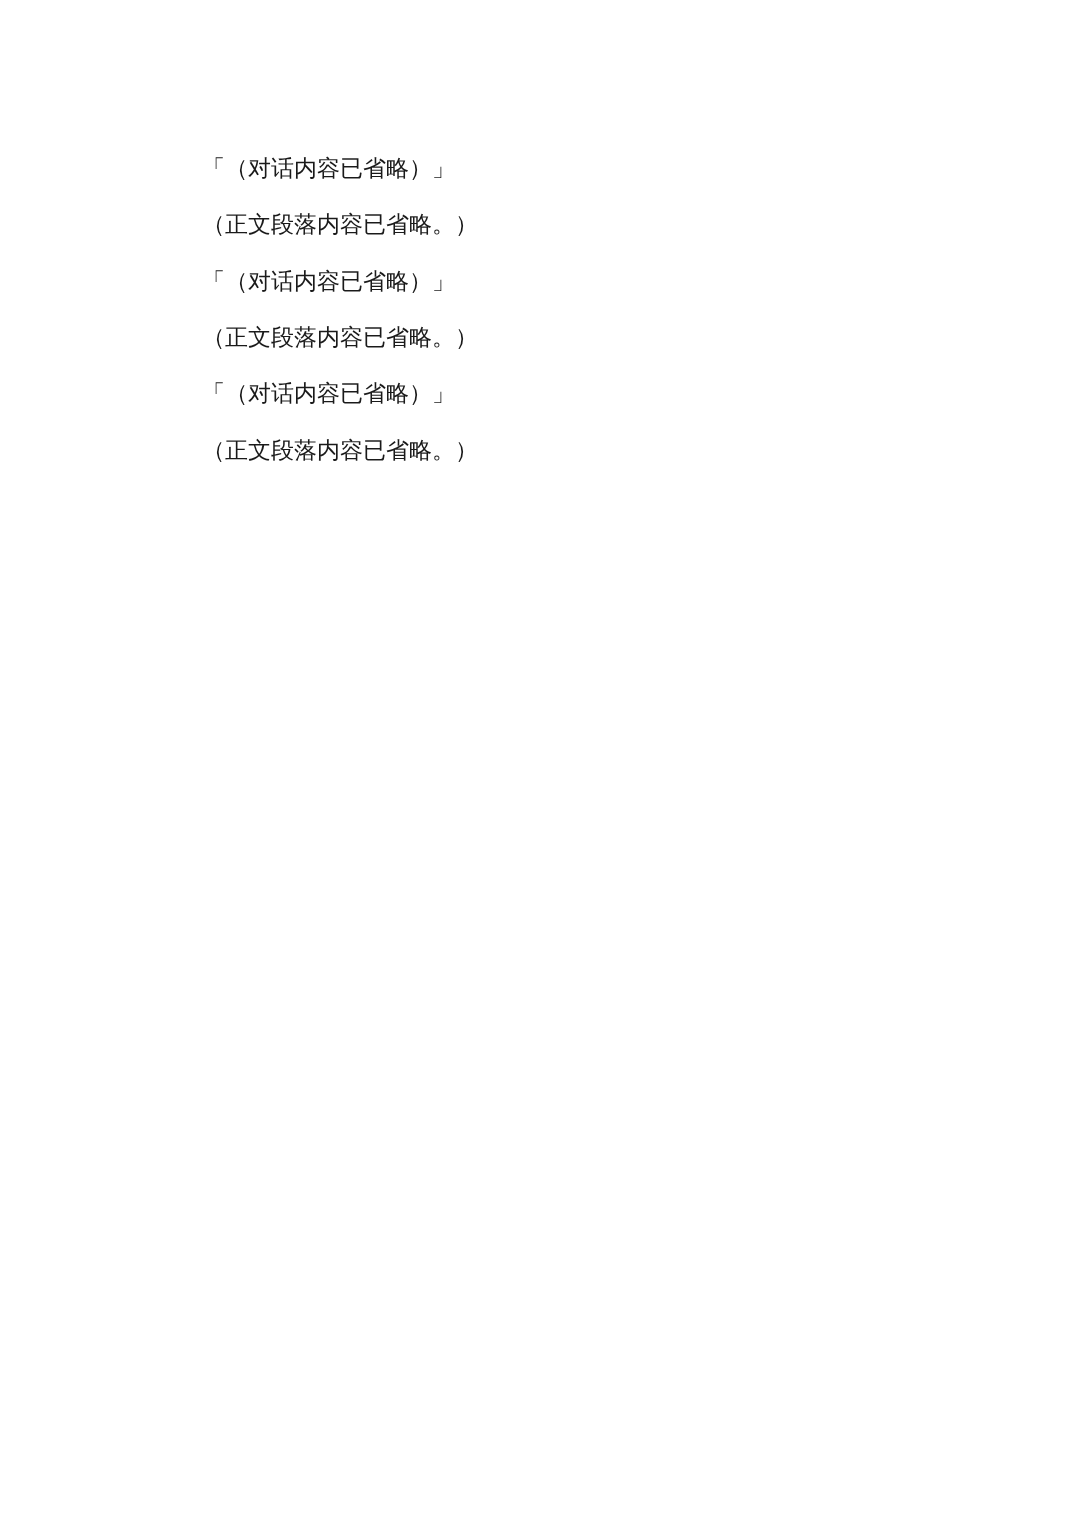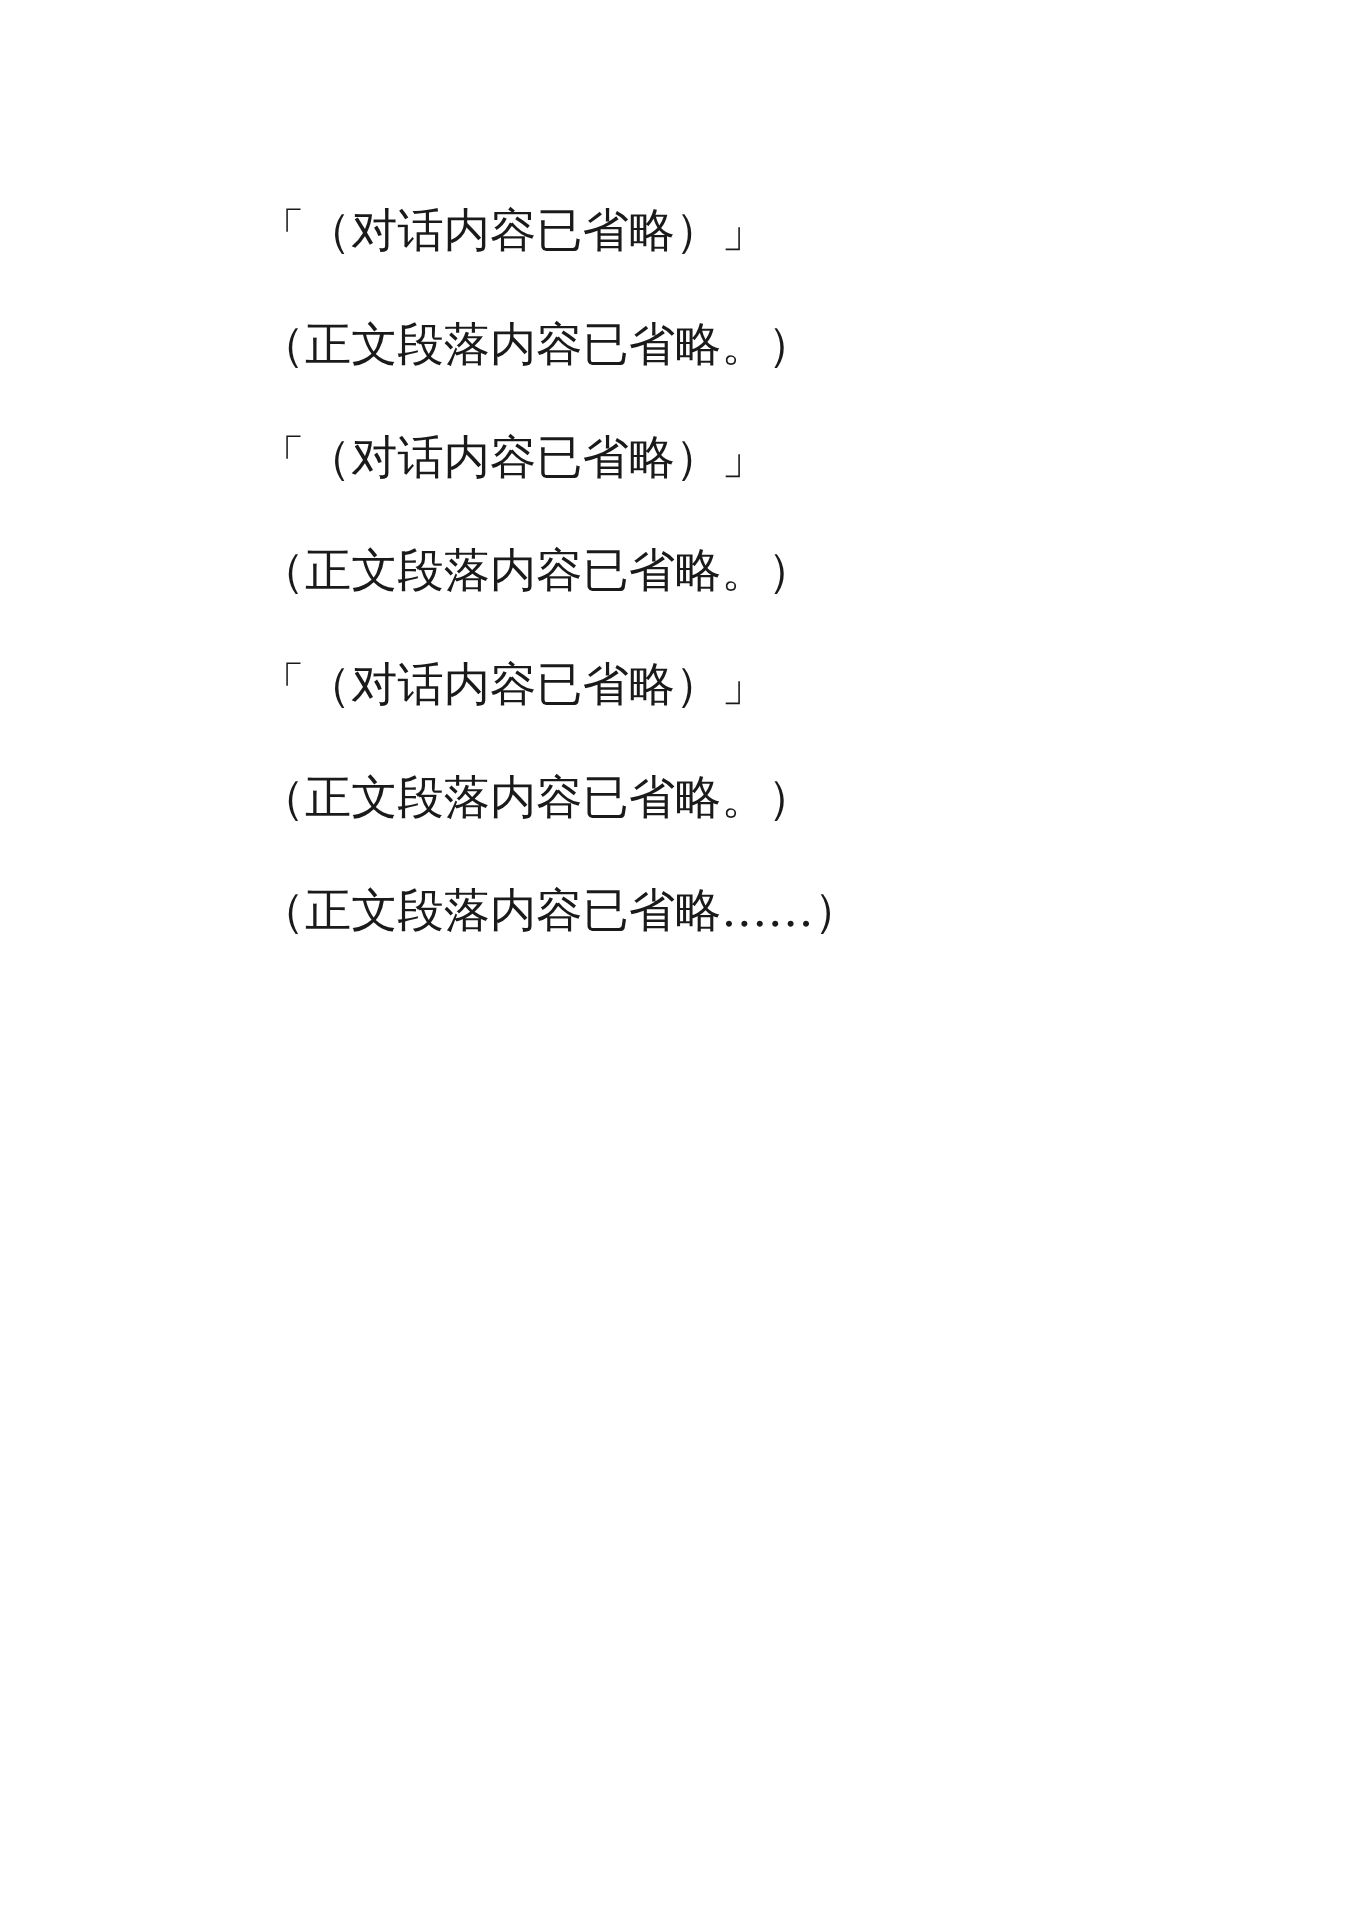--- a/index.html
+++ b/index.html
@@ -1,27 +1,26 @@
 <!DOCTYPE html>
 <html><head>
 <meta charset="utf-8">
 <style>
   html,body{margin:0;padding:0;background:#ffffff;}
   .page{width:1080px;height:1527px;background:#ffffff;position:relative;
         font-family:"DejaVu Serif","Liberation Serif",serif;color:#1a1a1a;}
-  .content{position:absolute;left:133px;right:148px;top:140px;
-           font-size:37px;line-height:2.45;text-align:justify;}
+  .content{position:absolute;left:156px;right:148px;top:140px;
+           font-size:23px;line-height:2.45;text-align:justify;}
   .para{text-indent:2em;margin:0;}
 </style>
 </head>
 <body>
 
 <div class="page">
   <div class="content">
       <p class="para">「（对话内容已省略）」</p>
       <p class="para">（正文段落内容已省略。）</p>
       <p class="para">「（对话内容已省略）」</p>
       <p class="para">（正文段落内容已省略。）</p>
       <p class="para">「（对话内容已省略）」</p>
       <p class="para">（正文段落内容已省略。）</p>
-      <p class="para">（正文段落内容已省略……）</p>
     </div>
 </div>
 
 </body></html>

